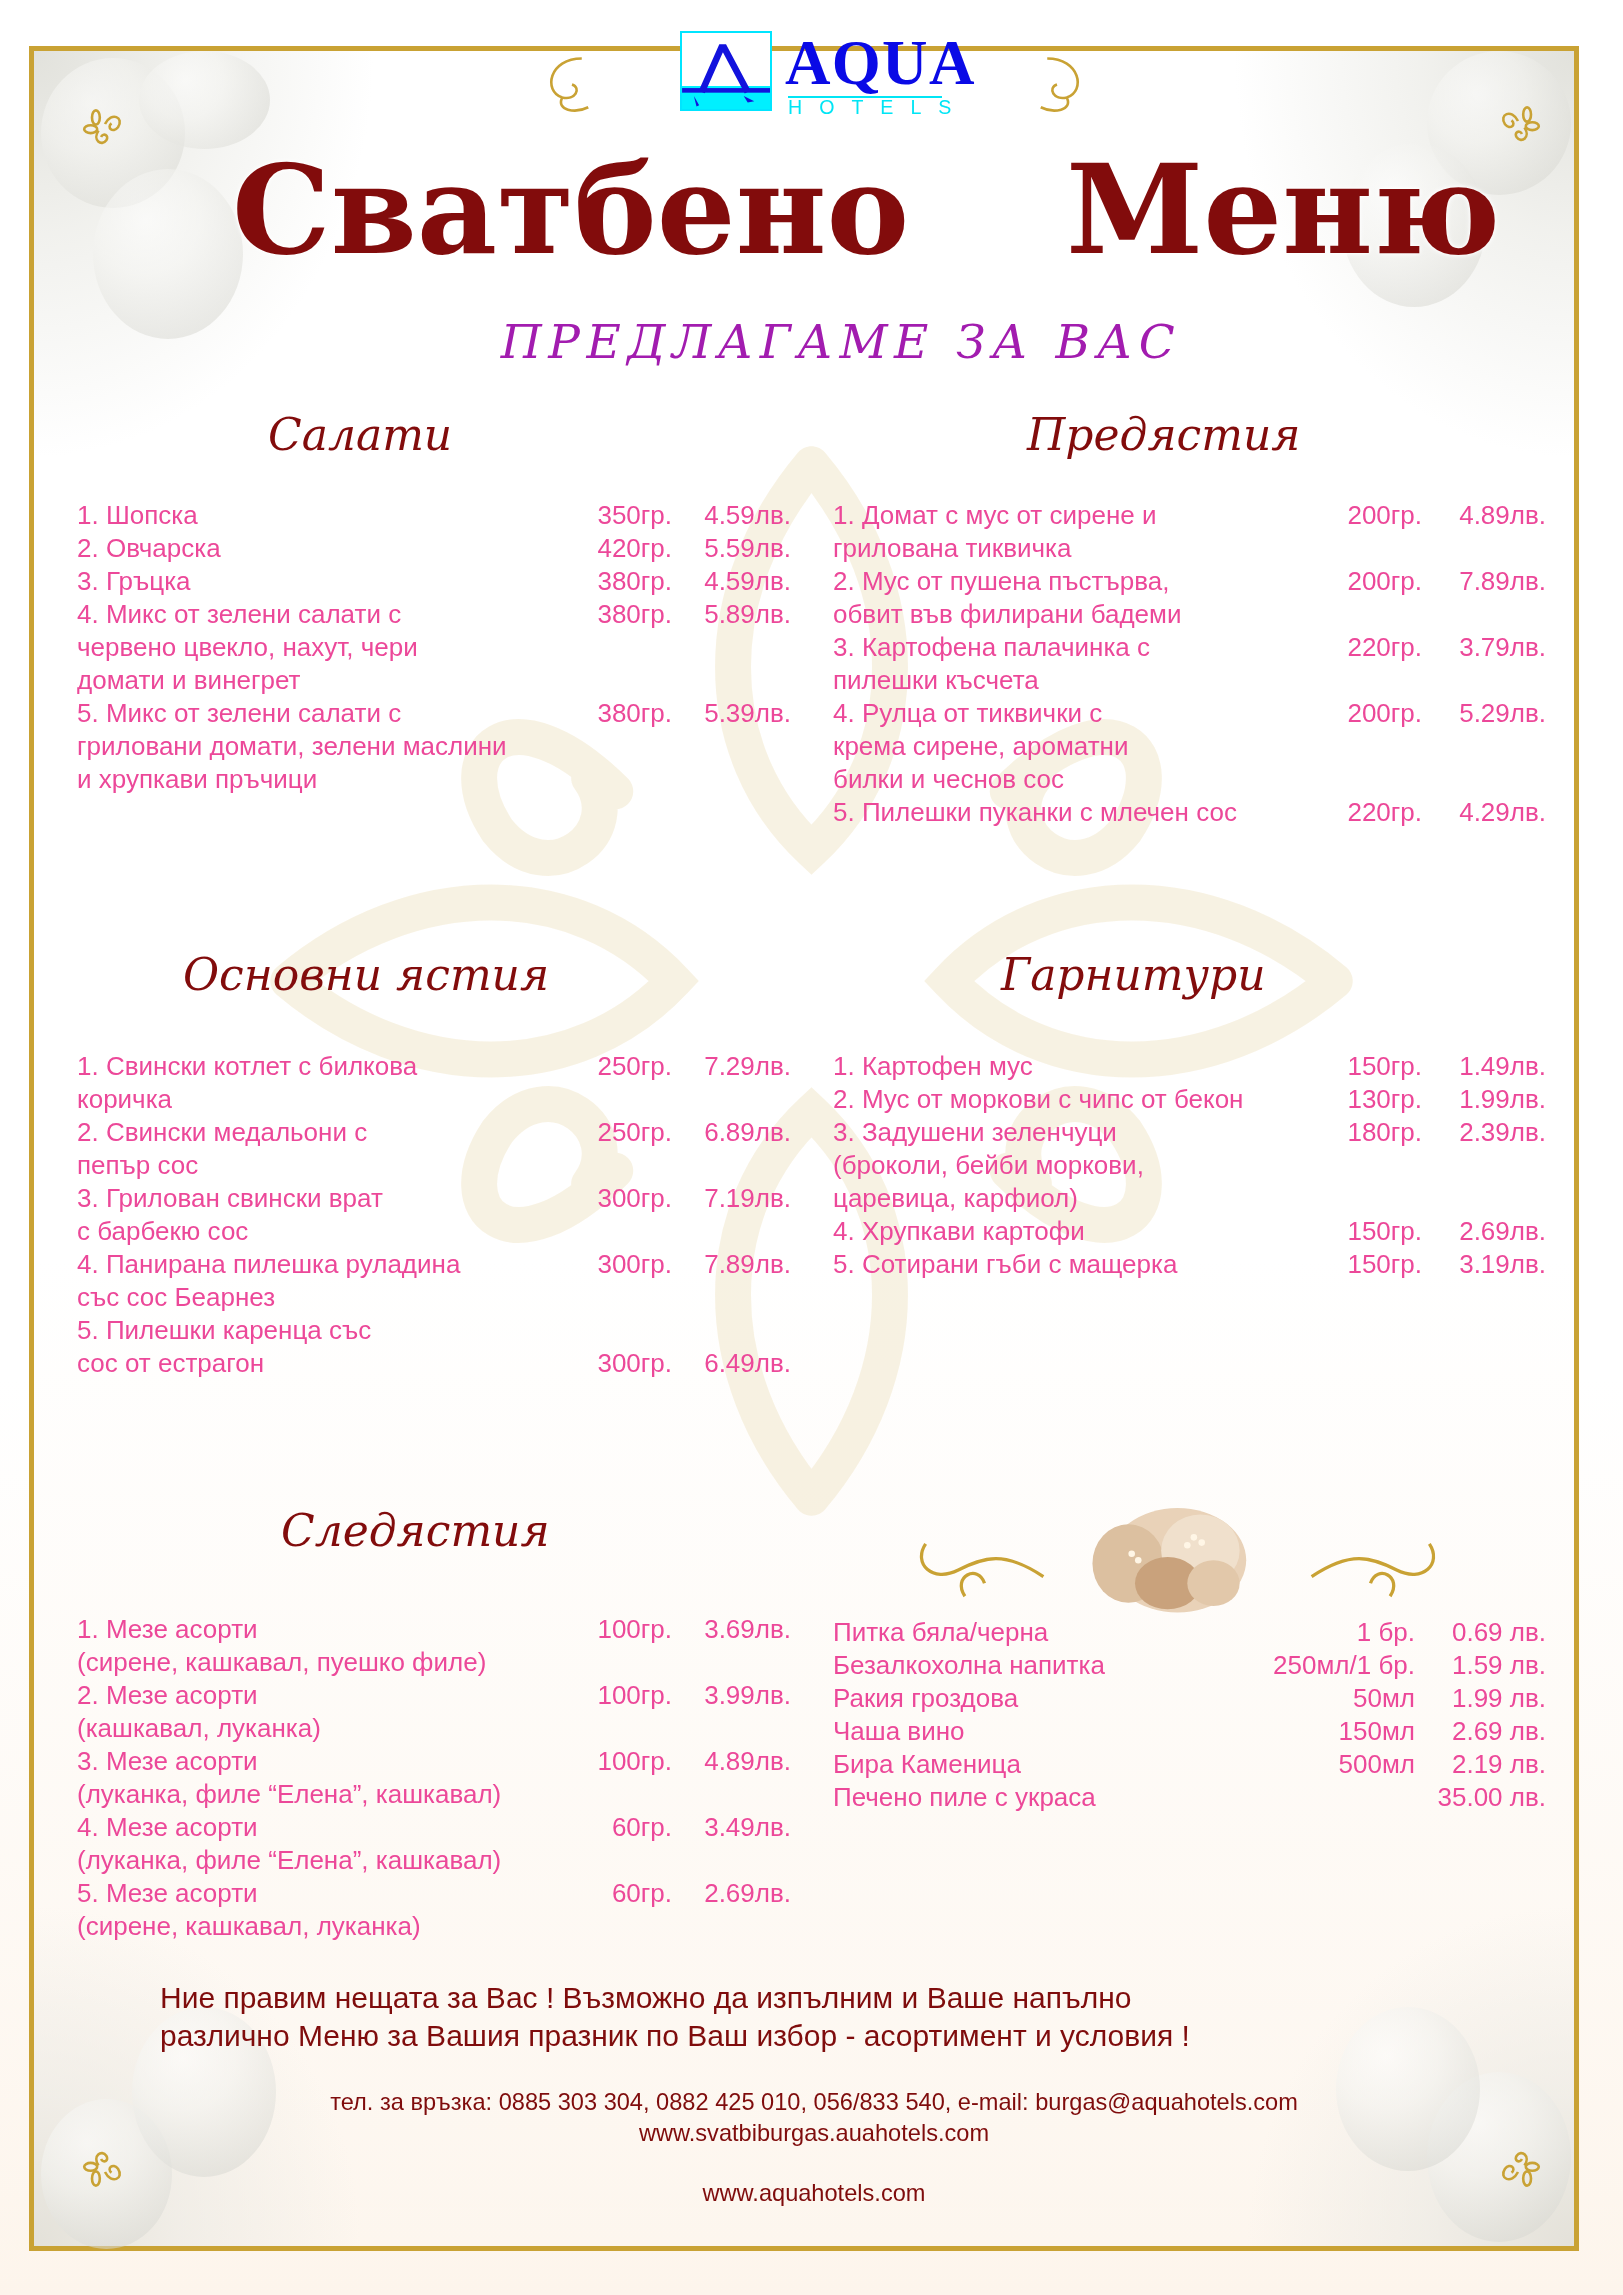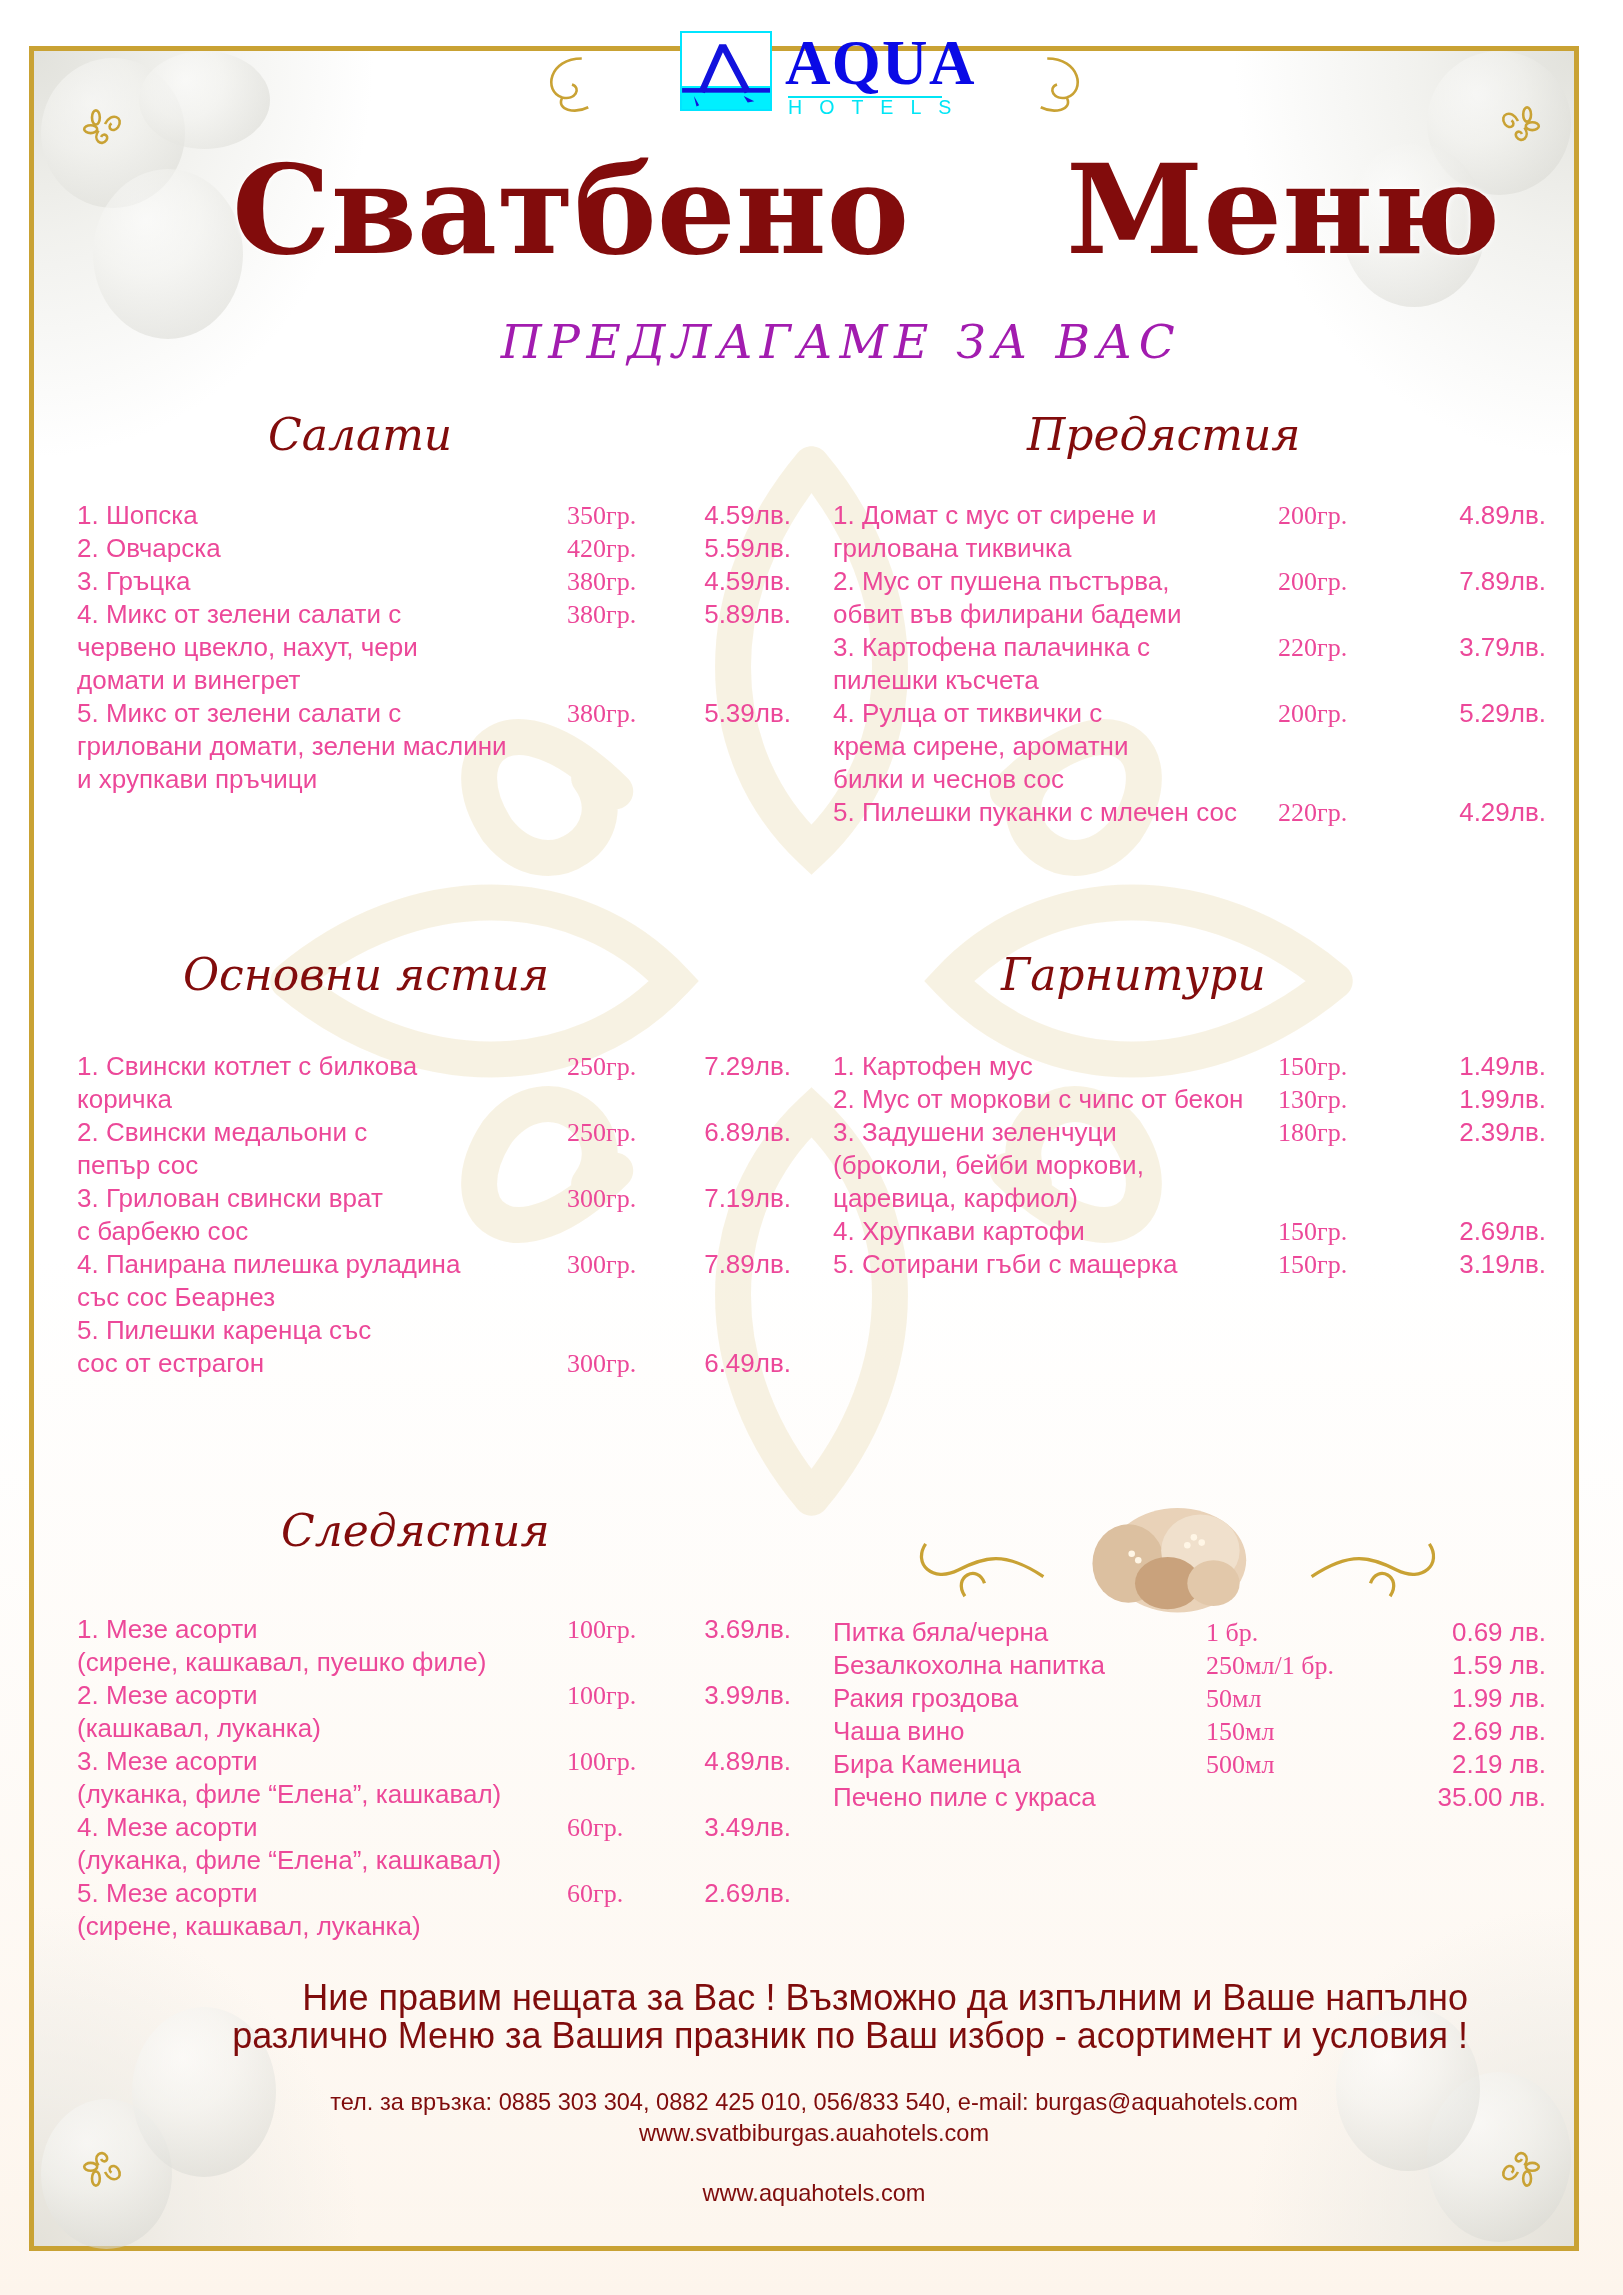--- a/index.html
+++ b/index.html
@@ -27,32 +27,32 @@
   .logo-box { position:absolute; left:0; top:0; width:92px; height:80px; border:2px solid #00e5ff; background:#fff; box-sizing:border-box; overflow:hidden; }
   .logo-box .water { position:absolute; left:0; bottom:0; width:100%; height:30%; background:#00f0ff; }
   .logo-word { position:absolute; left:105px; top:0; font-family:"Liberation Serif", serif; font-weight:bold; font-size:63px; line-height:65px; color:#0a0ae6; letter-spacing:1.3px; }
   .logo-sub { position:absolute; left:108px; top:65px; width:154px; font-family:Liberation Sans, sans-serif; font-size:19.6px; letter-spacing:17px; color:#00e5f5; border-top:2px solid #00e5f5; line-height:17px; padding-top:1.3px; }
   .title { position:absolute; top:144px; font-family:"DejaVu Serif", serif; font-weight:bold; color:#820c0c; font-size:124px; line-height:131px; text-shadow:0 0 3.9px #fff, 0 0 6.5px #fff; }
   .subtitle { position:absolute; left:419px; top:314px; width:844px; text-align:center; font-family:"DejaVu Serif", serif; font-style:italic; font-size:47px; letter-spacing:6.5px; color:#a21caf; }
   .sec-title { position:absolute; font-family:"DejaVu Serif", serif; font-style:italic; font-size:44px; color:#820c0c; line-height:65px; }
   .menu { position:absolute; font-size:26px; line-height:33px; color:#ec4899; }
   .row { display:flex; align-items:flex-start; }
   .row .name { flex:1; }
-  .row .w { white-space:nowrap;font-family:Liberation Serif, serif; }
+  .row .w { text-align:right; white-space:nowrap; }
   .row .p { text-align:right; white-space:nowrap; }
   .left-menu { left:77px; width:714px; }
   .left-menu .w { width:105px; }
   .left-menu .p { width:119px; }
   .right-menu { left:833px; width:713px; }
   .right-menu .w { width:144px; }
   .right-menu .p { width:124px; }
   .extras { left:833px; width:713px; top:1616px; }
   .extras .w { width:209px; }
   .extras .p { width:131px; }
-  .note { position:absolute; left:160px; width:1308px; text-align:right; font-size:36px; line-height:38px; color:#7f0c0c; top:1979px; }
+  .note { position:absolute; left:160px; width:1308px; text-align:left; font-size:30px; line-height:38px; color:#7f0c0c; top:1979px; }
   .contact { position:absolute; left:160px; width:1308px; text-align:center; font-size:23.6px; line-height:31px; color:#7f0c0c; }
   .flourish { position:absolute; }
 </style>
 </head>
 <body>
 
 <div class="frame">
 
   <div class="pearl" style="left:6.5px;top:6.5px;width:144px;height:150px;"></div>
   <div class="pearl" style="left:105px;top:0px;width:131px;height:98px;"></div>

